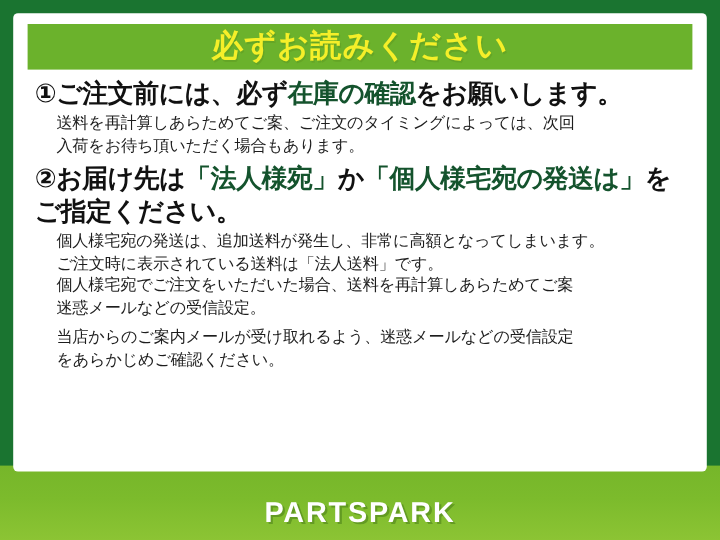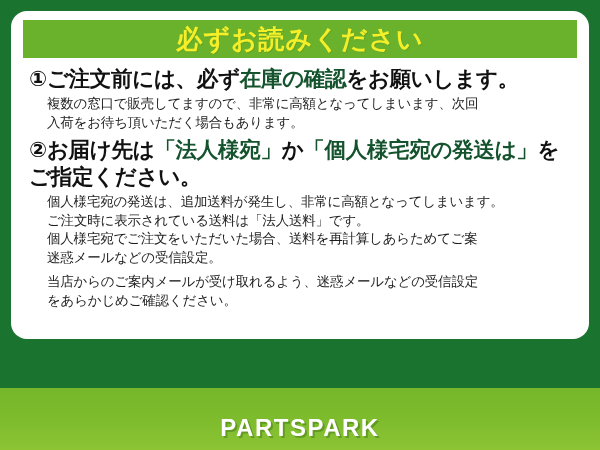--- a/index.html
+++ b/index.html
@@ -49,24 +49,24 @@
     z-index: 3;
     font-family: "Liberation Sans", "DejaVu Sans", sans-serif;
   }
 
   
   .card {
     position: absolute;
     left: 11px;
     top: 11px;
     width: 578px;
-    height: 328px;
+    height: 382px;
     box-sizing: border-box;
     background: #ffffff;
-    border-radius: 16px;
+    border-radius: 4px;
     z-index: 2;
     padding: 9px 10px 0 10px;
     overflow: hidden;
   }
 
   
   .header-bar {
     height: 38px;
     background: #6bb22c;
     display: flex;
@@ -126,21 +126,21 @@
 
     <div class="header-bar">
       <div class="header-title">必ずお読みください</div>
     </div>
 
     <div class="body-area">
 
     <div class="item">
           <div class="heading"><span>①</span><span>ご注文前には、必ず</span><span class="accent">在庫の確認</span><span>をお願いします。</span></div>
           <div class="sub">
-            <div>複数の窓口で販売してますので、非常に高額となってしまいます、次回</div>
+            <div>送料を再計算しあらためてご案、ご注文のタイミングによっては、次回</div>
             <div>入荷をお待ち頂いただく場合もあります。</div>
           </div>
         </div>
         <div class="item">
           <div class="heading"><span>②</span><span>お届け先は</span><span class="accent">「法人様宛」</span><span>か</span><span class="accent">「個人様宅宛の発送は」</span><span>をご指定ください。</span></div>
           <div class="sub">
             <div>個人様宅宛の発送は、追加送料が発生し、非常に高額となってしまいます。</div>
             <div>ご注文時に表示されている送料は「法人送料」です。</div>
             <div>個人様宅宛でご注文をいただいた場合、送料を再計算しあらためてご案</div>
             <div>迷惑メールなどの受信設定。</div>

